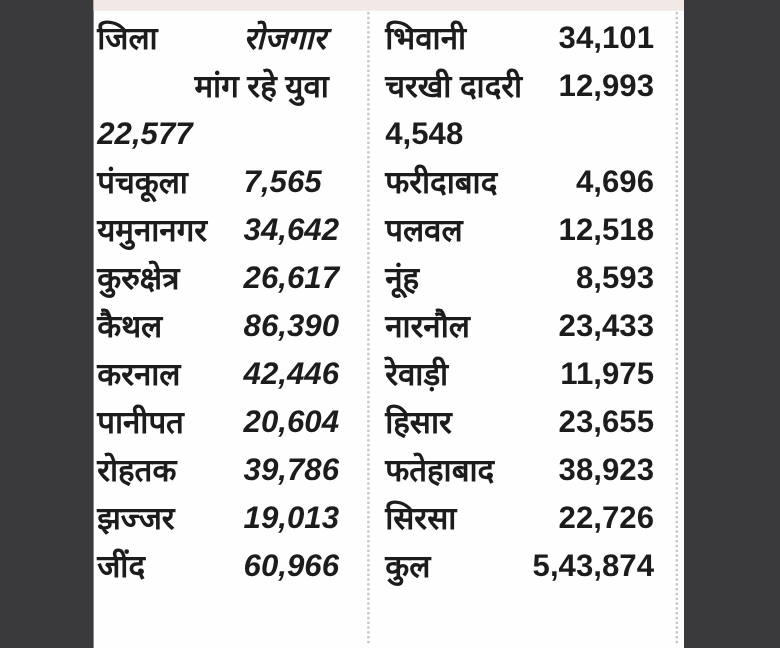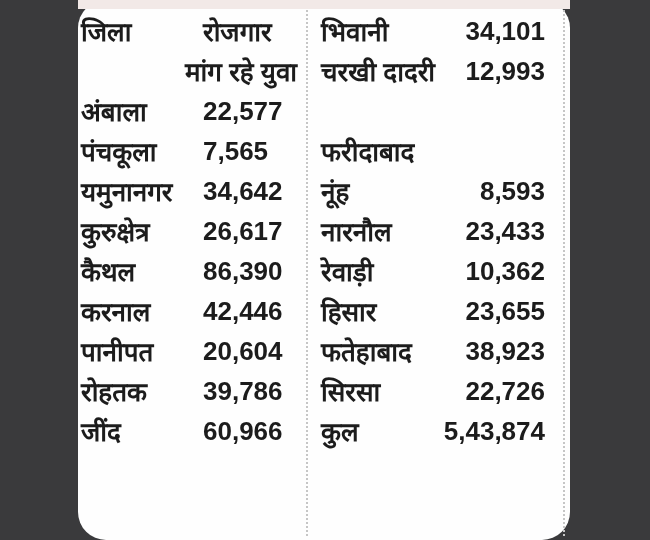--- a/index.html
+++ b/index.html
@@ -14,21 +14,20 @@
     overflow: hidden;
     font-family: "Liberation Sans", "DejaVu Sans", sans-serif;
   }
   .content {
     position: absolute;
     left: 78px;
     top: 0;
     width: 492px;
     height: 540px;
     background: #fefefe;
-    border-radius: 28px;
   }
   .top-strip {
     position: absolute;
     top: 0;
     left: 0;
     right: 0;
     height: 9px;
     background: #f2e9e7;
   }
   .divider {
@@ -60,49 +59,49 @@
     font-weight: 600;
     color: #1c1c1c;
     white-space: nowrap;
   }
   .col-left .name {
     width: 122px;
     flex-shrink: 0;
   }
   .col-left .num {
     text-align: center;
+    font-style: italic;
   }
   .col-right .row {
     justify-content: space-between;
     padding-left: 10px;
     padding-right: 14px;
   }
   .header-line2 {
-    margin-left: 104px;
+    margin-left: 81px;
   }
 </style>
 </head>
 <body>
 
 <div class="content">
   <div class="top-strip"></div>
   <div class="divider divider-mid"></div>
   <div class="divider divider-right"></div>
 
   <div class="col col-left">
     <div class="row">
       <span class="name">जिला</span>
       <span class="num">रोजगार</span>
     </div>
     <div class="row">
       <span class="header-line2">मांग रहे युवा</span>
     </div>
 
     <div class="row">
-      <span class="name">अंबाला</span>
       <span class="num">22,577</span>
     </div>
     <div class="row">
       <span class="name">पंचकूला</span>
       <span class="num">7,565</span>
     </div>
     <div class="row">
       <span class="name">यमुनानगर</span>
       <span class="num">34,642</span>
     </div>
@@ -120,50 +119,60 @@
     </div>
     <div class="row">
       <span class="name">पानीपत</span>
       <span class="num">20,604</span>
     </div>
     <div class="row">
       <span class="name">रोहतक</span>
       <span class="num">39,786</span>
     </div>
     <div class="row">
+      <span class="name">झज्जर</span>
+      <span class="num">19,013</span>
+    </div>
+    <div class="row">
       <span class="name">जींद</span>
       <span class="num">60,966</span>
     </div>
   </div>
 
   <div class="col col-right">
     <div class="row">
       <span class="name">भिवानी</span>
       <span class="num">34,101</span>
     </div>
     <div class="row">
       <span class="name">चरखी दादरी</span>
       <span class="num">12,993</span>
     </div>
     <div class="row">
+      <span class="num">4,548</span>
     </div>
     <div class="row">
       <span class="name">फरीदाबाद</span>
+      <span class="num">4,696</span>
+    </div>
+    <div class="row">
+      <span class="name">पलवल</span>
+      <span class="num">12,518</span>
     </div>
     <div class="row">
       <span class="name">नूंह</span>
       <span class="num">8,593</span>
     </div>
     <div class="row">
       <span class="name">नारनौल</span>
       <span class="num">23,433</span>
     </div>
     <div class="row">
       <span class="name">रेवाड़ी</span>
-      <span class="num">10,362</span>
+      <span class="num">11,975</span>
     </div>
     <div class="row">
       <span class="name">हिसार</span>
       <span class="num">23,655</span>
     </div>
     <div class="row">
       <span class="name">फतेहाबाद</span>
       <span class="num">38,923</span>
     </div>
     <div class="row">

